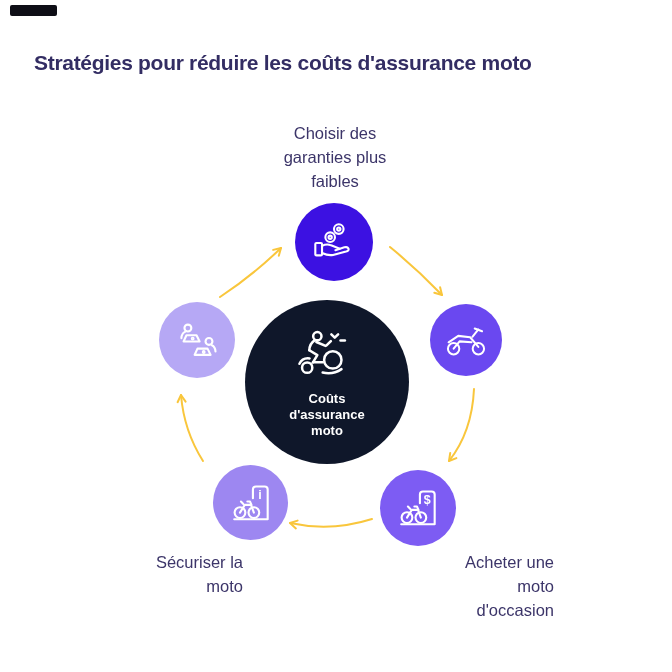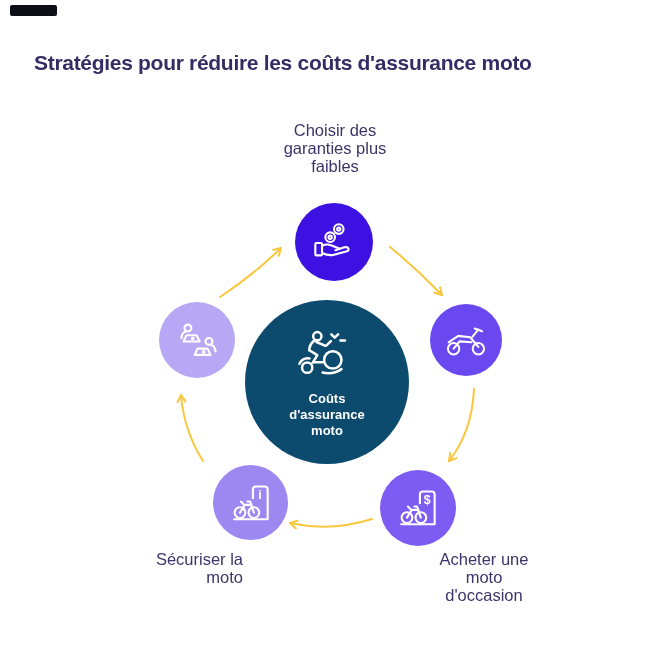--- a/index.html
+++ b/index.html
@@ -8,25 +8,25 @@
     font-family:"Liberation Sans",sans-serif;
     padding-left:24px;
   }
   .abs{position:absolute;}
   .title{
     left:34px;top:50px;width:620px;
     font-size:21px;font-weight:bold;letter-spacing:-0.3px;line-height:26px;
   }
   .dark-bar{left:10px;top:5px;width:47px;height:11px;background:#0e0e16;border-radius:2px;}
   .node-label{
-    font-size:16.5px;line-height:18px;font-weight:500;white-space:pre-line;
+    font-size:16.5px;line-height:24px;font-weight:500;white-space:pre-line;
   }
   .lbl-top{left:250px;top:121px;width:170px;text-align:center;}
   .lbl-right{left:519px;top:305px;width:150px;text-align:left;}
-  .lbl-br{left:414px;top:550px;width:140px;text-align:center;}
+  .lbl-br{left:414px;top:550px;width:140px;text-align:right;}
   .lbl-bl{left:123px;top:550px;width:120px;text-align:right;}
   .lbl-left{left:32px;top:305px;width:112px;text-align:center;}
   .node-circle{
     border-radius:50%;display:flex;align-items:center;justify-content:center;
   }
   .n-top{left:295px;top:203px;width:78px;height:78px;}
   .n-right{left:430px;top:304px;width:72px;height:72px;}
   .n-br{left:380px;top:470px;width:76px;height:76px;}
   .n-bl{left:213px;top:465px;width:75px;height:75px;}
   .n-left{left:159px;top:302px;width:76px;height:76px;}
@@ -60,21 +60,21 @@
       <polyline points="440.1,287.2 442,295 434.3,292.8"></polyline>
       <path d="M 474 389 Q 472 432 449 461"></path>
       <polyline points="456.4,458.1 449,461 450.2,453.1"></polyline>
       <path d="M 372 519 Q 331 532 290 523"></path>
       <polyline points="295.9,528.4 290,523 297.6,520.6"></polyline>
       <path d="M 203 461 Q 184 431 181 395"></path>
       <polyline points="177.6,402.2 181,395 185.6,401.6"></polyline>
     </g>
   </svg>
 
-  <div class="abs center-circle" style="background-color: #0c4a6e;">
+  <div class="abs center-circle" style="background-color: #0f172a;">
     <svg class="icon-svg" width="62" height="58" viewBox="0 0 64 60" stroke-width="2.6">
       <circle cx="22" cy="8.5" r="4.3"></circle>
       <path d="M19.5 12.5 q-5.5 3.5 -5.8 10.5"></path>
       <path d="M21 14.5 l9.5 4"></path>
       <path d="M31.5 18 l4.5 -4.5"></path>
       <path d="M36.5 6.5 l3.5 3.5 l3.5 -3.5"></path>
       <path d="M46 13 h4.5"></path>
       <path d="M13.7 23 l8.3 5 l-4.5 7.5"></path>
       <path d="M17.5 35.5 h10"></path>
       <circle cx="38" cy="33" r="9"></circle>

